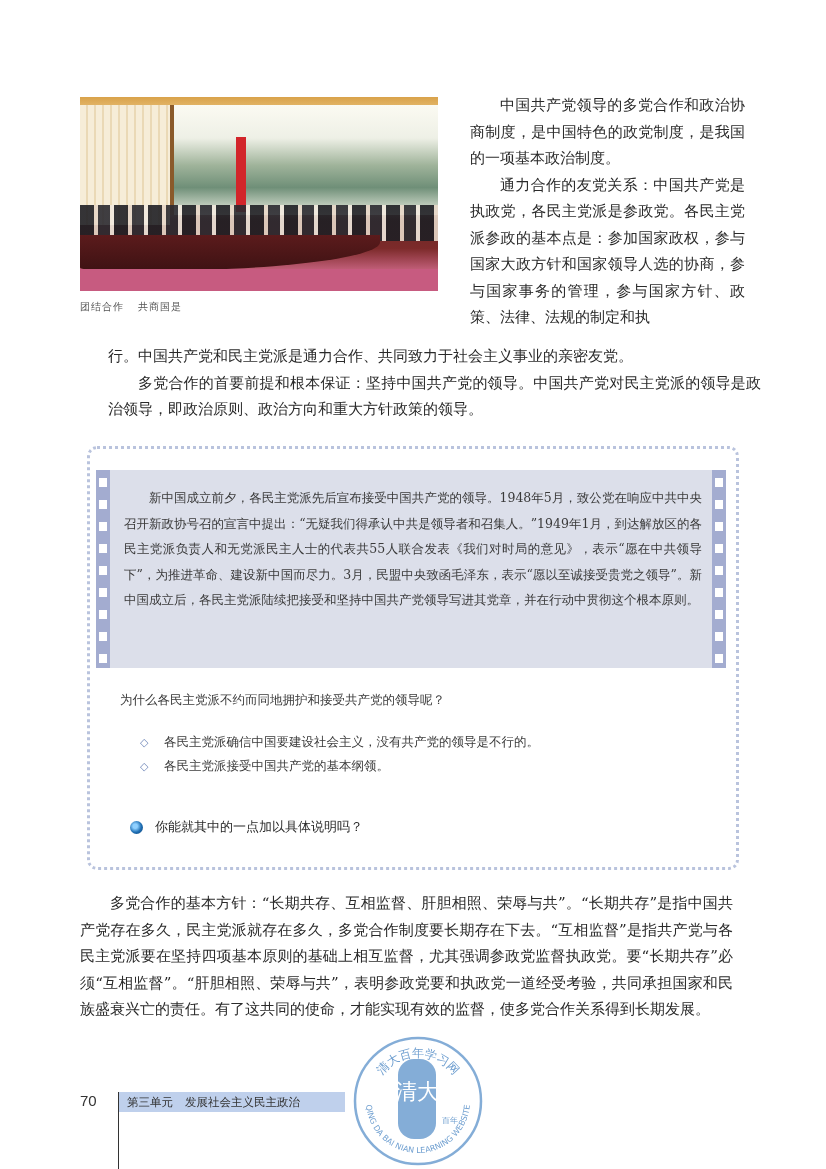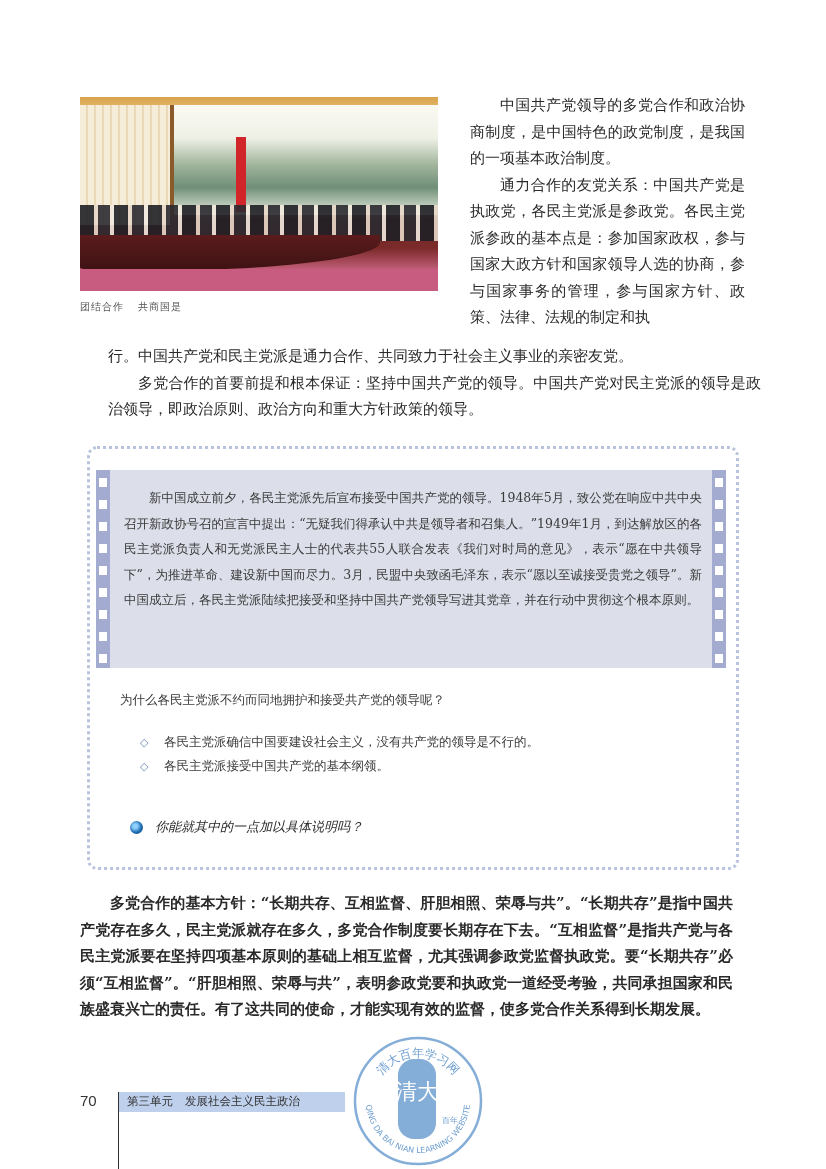--- a/index.html
+++ b/index.html
@@ -31,29 +31,29 @@
   .film { position:absolute; top:0; width:14px; height:198px; background:#a3acd0; }
   .film.left { left:0; } .film.right { right:0; }
   .film i { position:absolute; left:3px; width:8px; height:9px; background:#fff; }
   .shaded-text { left:120px; top:481px; width:586px; font-size:12.5px; line-height:25.5px; color:#3a3a3a;
                  text-align:justify; }
   .question { left:120px; top:692px; font-size:12.5px; color:#3a3a3a; }
   .bullets { left:140px; top:730px; font-size:12.5px; color:#3a3a3a; }
   .bullet { height:24px; line-height:24px; }
   .bullet .dia { display:inline-block; width:14px; color:#6f86b8; font-size:11px; }
   .bullet .txt { margin-left:10px; }
-  .prompt { left:130px; top:818px; font-size:13px; color:#2a2a2a; display:flex; align-items:center;font-style:italic; }
+  .prompt { left:130px; top:818px; font-size:13px; color:#2a2a2a; display:flex; align-items:center; }
   .prompt .globe { width:13px; height:13px; border-radius:50%;
                    background:radial-gradient(circle at 40% 40%,#8fd0ff 0 20%,#1f6fb4 55%,#0d3e70 100%); margin-right:12px; }
-  .lower { top:890px;font-weight:bold; }
+  .lower { top:890px; }
   .footer-num { left:80px; top:1092px; font-size:15px; color:#333; font-family:"Liberation Sans","DejaVu Sans",sans-serif; }
   .footer-rule { left:118px; top:1092px; width:1px; height:77px; background:#333; }
   .footer-bar { left:119px; top:1092px; width:226px; height:20px; background:#bfd0ec;
                 font-size:11.5px; line-height:20px; color:#333; padding-left:8px; box-sizing:border-box;
-                font-family:Liberation Mono, monospace; }
+                font-family:Liberation Serif, serif; }
   .footer-bar span + span { margin-left:12px; }
   .stamp { left:352px; top:1035px; width:132px; height:132px; }
 </style>
 </head>
 <body>
 
 <div class="abs photo" title="团结合作共商国是 会议照片">
   <div class="wall"></div>
   <div class="painting"></div>
   <div class="flag"></div>

